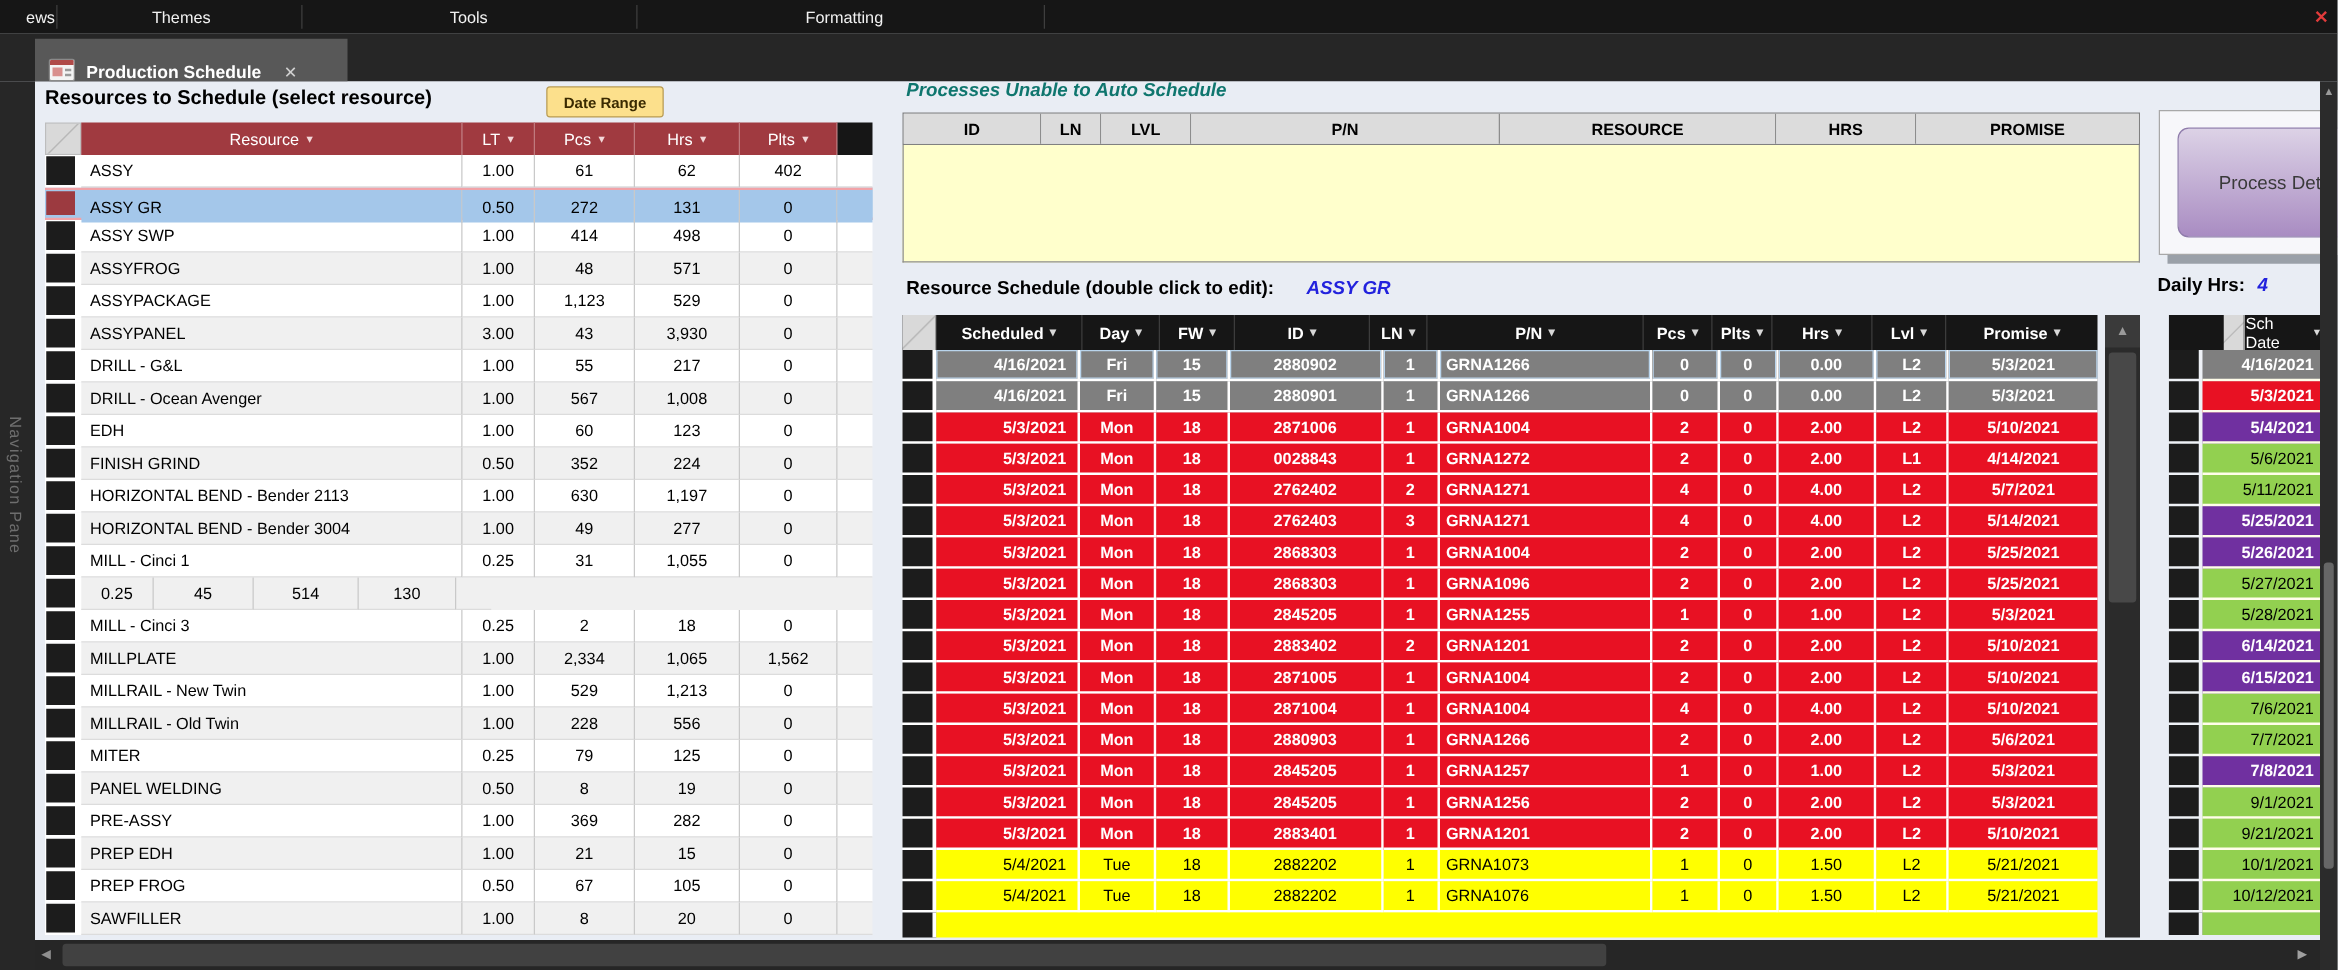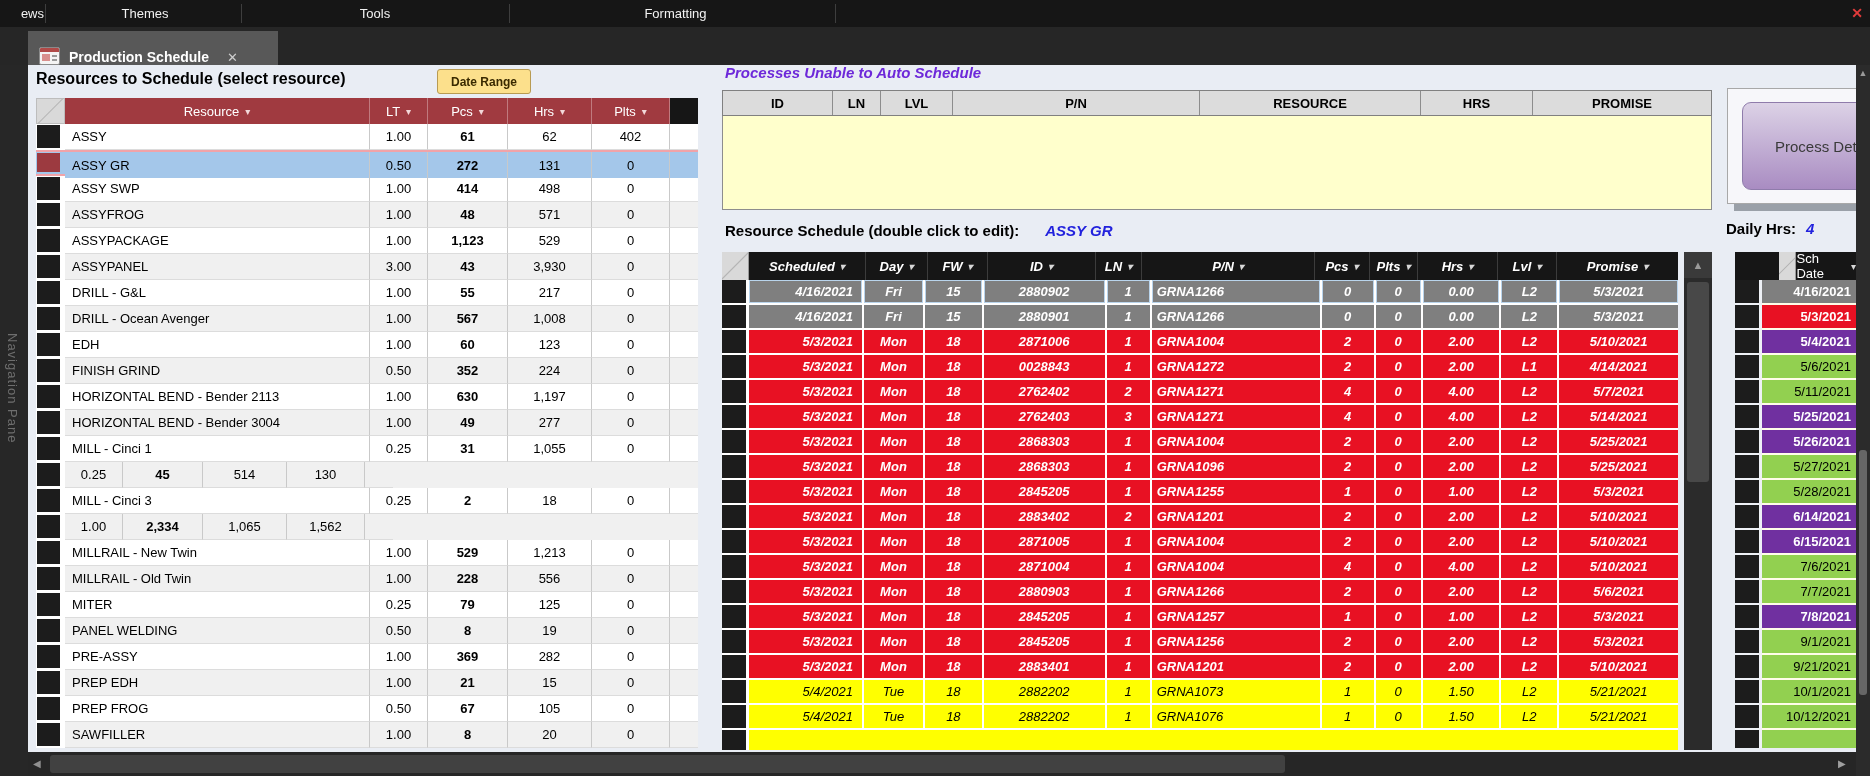--- a/index.html
+++ b/index.html
@@ -42,40 +42,40 @@
   .rh-stub{width:28px;background:#161616;border-right:none;}
   .res-body{}
   .res-row{display:flex;height:26px;box-sizing:border-box;background:#fff;}
   .res-body .res-row:nth-child(even){background:#f0f0f0;}
   .rc-sel{width:29px;flex:none;box-sizing:border-box;padding:1px 5px 2px 1px;background:#fff;}
   .rc-sel i{display:block;width:100%;height:100%;background:#1c1c1c;}
   .rc{box-sizing:border-box;border-right:1px solid #c9c9c9;border-bottom:1px solid #dcdcdc;
       font-size:13px;color:#000;display:flex;align-items:center;height:26px;}
   .rc-name{width:305px;padding-left:7px;}
   .rc-num{justify-content:center;}
-  .rc-lt{width:58px;} .rc-pcs{width:80px;font-weight:bold;} .rc-hrs{width:84px;} .rc-plts{width:78px;}
+  .rc-lt{width:58px;} .rc-pcs{width:80px;} .rc-hrs{width:84px;} .rc-plts{width:78px;}
   .rc-tail{width:28px;border-right:none;}
   .res-row.selected{background:#a4c7ea !important;border-top:2px solid #f1a3a8;border-bottom:2px solid #f1a3a8;}
   .res-row.selected .rc{background:#a4c7ea;border-bottom:none;}
   .res-row.selected .rc-sel{background:#a4c7ea;}
   .res-row.selected .rc-sel i{background:#9c3a40;}
   
-  .un-heading{position:absolute;left:725px;top:64px;font-size:15px;font-weight:bold;font-style:italic;color:#6d28d9;}
+  .un-heading{position:absolute;left:725px;top:64px;font-size:15px;font-weight:bold;font-style:italic;color:#0f766e;}
   .un-table{position:absolute;left:722px;top:90px;width:990px;}
   .un-header{display:flex;height:26px;border:1px solid #808080;box-sizing:border-box;}
   .uh{background:#dcdcdc;color:#000;font-size:13px;font-weight:bold;display:flex;align-items:center;justify-content:center;
       box-sizing:border-box;border-right:1px solid #8d8d8d;height:24px;}
   .uh:last-child{border-right:none;}
   .uh-id{width:110px;} .uh-ln{width:48px;} .uh-lvl{width:72px;} .uh-pn{width:247px;}
   .uh-resource{width:221px;} .uh-hrs{width:112px;} .uh-promise{width:178px;}
   .un-body{height:94px;background:#ffffcc;border:1px solid #8d8d8d;border-top:none;box-sizing:border-box;}
   
   .rs-heading{position:absolute;left:725px;top:222px;font-size:15px;font-weight:bold;color:#000;}
   .rs-resource{color:#2222dd;font-style:italic;margin-left:26px;}
-  .sched-table{position:absolute;left:722px;top:252px;width:956px;font-style:italic;}
+  .sched-table{position:absolute;left:722px;top:252px;width:956px;}
   .sched-header{display:flex;height:28px;background:#161616;}
   .sh{color:#fff;font-size:13px;font-weight:600;display:flex;align-items:center;justify-content:center;
       box-sizing:border-box;border-right:1px solid #3c3c3c;height:28px;}
   .sh .farrow{font-size:10px;color:#d8d8d8;margin-left:5px;}
   .sh-sel{width:27px;background:linear-gradient(135deg,#d9d9d9 47%,#b5b5b5 50%,#d9d9d9 53%);border-right:1px solid #9a9a9a;}
   .sh-scheduled{width:117px;} .sh-day{width:62px;} .sh-fw{width:60px;} .sh-id{width:108px;}
   .sh-ln{width:46px;} .sh-pn{width:173px;} .sh-pcs{width:55px;} .sh-plts{width:48px;}
   .sh-hrs{width:80px;} .sh-lvl{width:59px;} .sh-promise{width:121px;border-right:none;}
   .sched-row{display:flex;height:25px;}
   .sc-sel{width:27px;flex:none;box-sizing:border-box;padding:0 3px 2px 0;background:#fff;}
@@ -358,20 +358,21 @@
         <div class="rc rc-num rc-lt">0.25</div>
         <div class="rc rc-num rc-pcs">2</div>
         <div class="rc rc-num rc-hrs">18</div>
         <div class="rc rc-num rc-plts">0</div>
         <div class="rc rc-tail"></div>
       </div>
         <div class="res-row">
         <div class="rc-sel">
             <i></i>
           </div>
+        <div class="rc rc-name">MILLPLATE</div>
         <div class="rc rc-num rc-lt">1.00</div>
         <div class="rc rc-num rc-pcs">2,334</div>
         <div class="rc rc-num rc-hrs">1,065</div>
         <div class="rc rc-num rc-plts">1,562</div>
         <div class="rc rc-tail"></div>
       </div>
         <div class="res-row">
         <div class="rc-sel">
             <i></i>
           </div>

